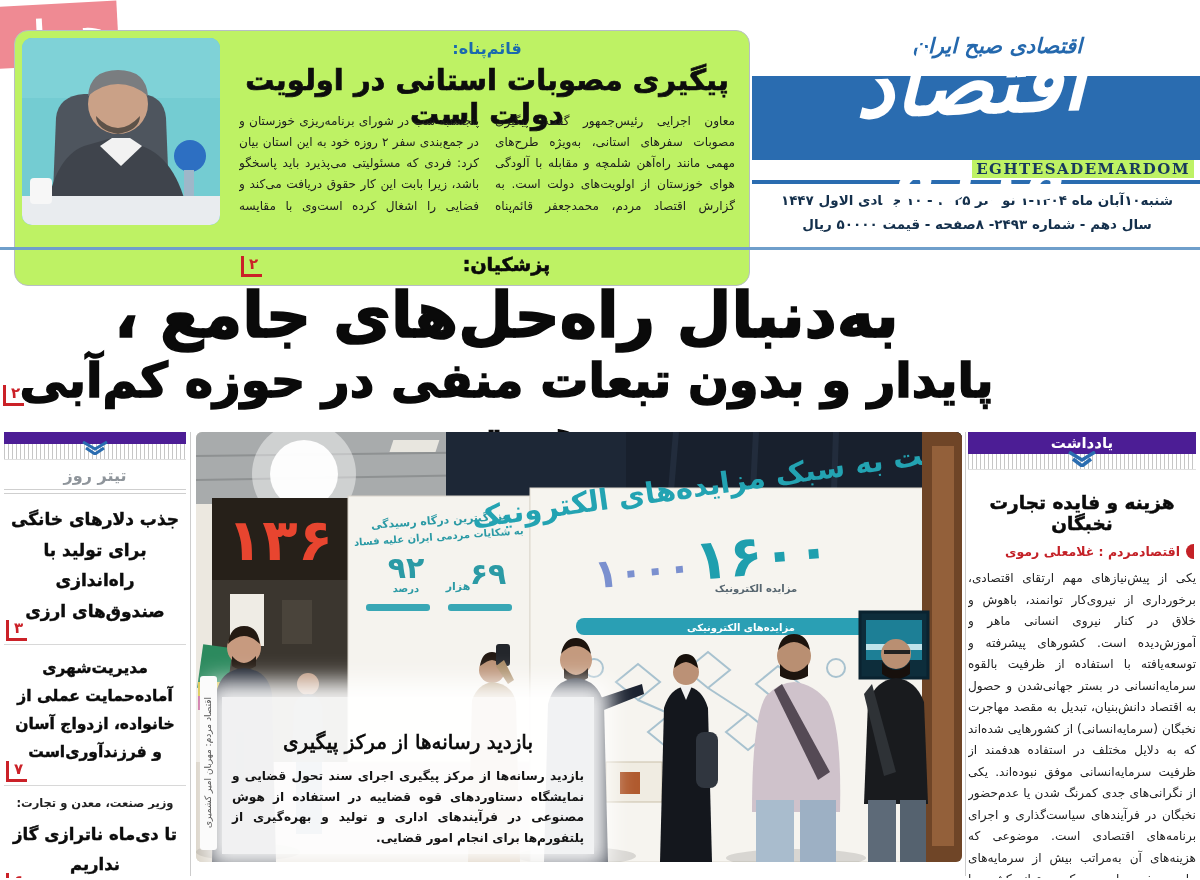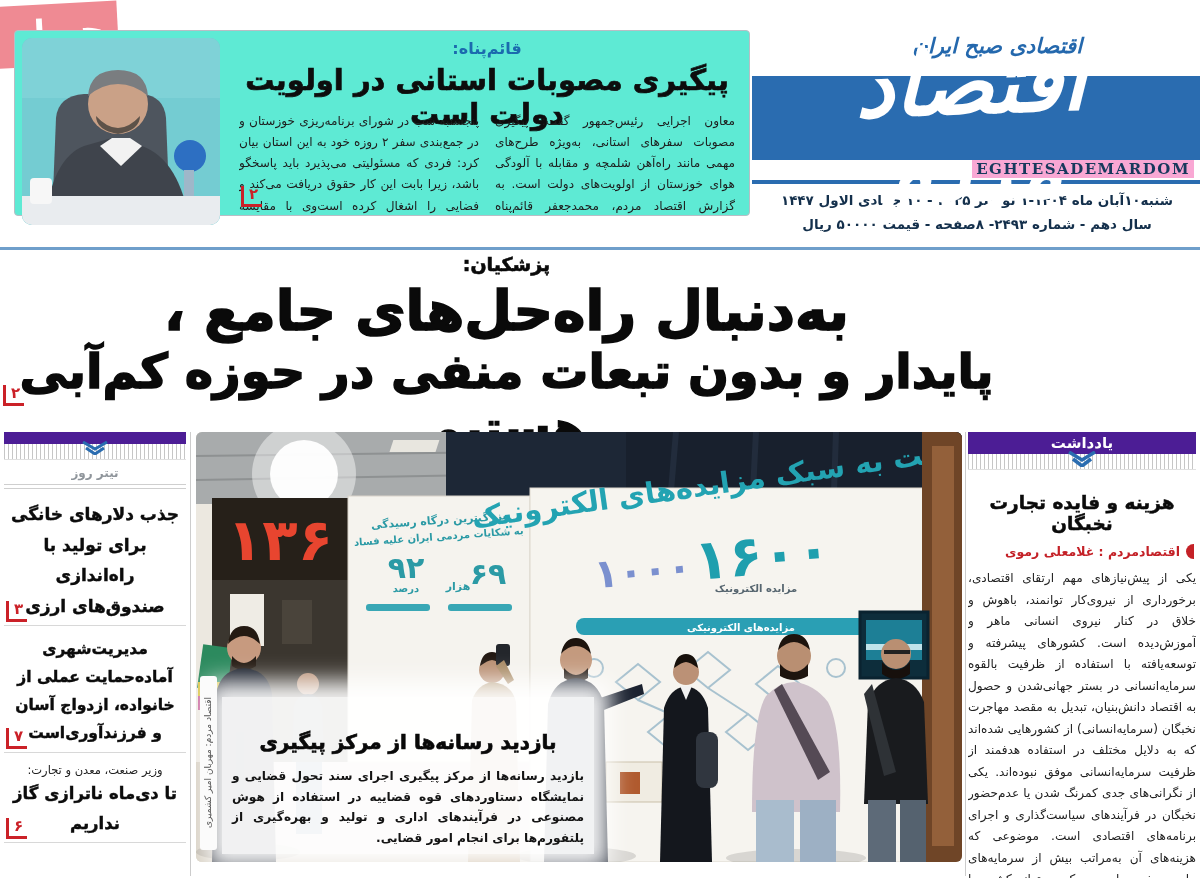--- a/index.html
+++ b/index.html
@@ -19,81 +19,81 @@
   
   .masthead{position:absolute;top:0;right:0;width:450px;height:250px;}
   .tagline{position:absolute;top:34px;right:118px;color:#2468ad;font-size:21px;
     font-weight:bold;font-style:italic;}
   .logo-band{position:absolute;top:76px;right:0;width:448px;height:84px;background:#2a6cb0;}
   .logo-text{position:absolute;top:40px;right:10px;width:438px;text-align:center;
     font-size:86px;line-height:1;color:#ffffff;font-weight:bold;font-style:italic;
     transform:skewY(-2deg);z-index:2;pointer-events:none;}
   .logo-latin{position:absolute;top:160px;right:6px;z-index:3;
     font-family:"DejaVu Serif", serif;font-size:15px;font-weight:bold;
-    letter-spacing:1.5px;color:#17395c;background:#f9a8d4;padding:0 4px;}
+    letter-spacing:1.5px;color:#17395c;background:#bef264;padding:0 4px;}
   .mast-rule{position:absolute;top:180px;right:0;width:448px;height:4px;background:#2a6cb0;}
   .dateline{position:absolute;top:189px;right:8px;width:430px;text-align:center;
     font-size:13.5px;font-weight:bold;color:#14304c;line-height:1.75;}
   
-  .tarticle{position:absolute;top:30px;left:14px;width:736px;height:186px;
-    border:1.5px solid #b8bec5;border-radius:4px;background:#5eead4;box-sizing:border-box;}
+  .tarticle{position:absolute;top:30px;left:14px;width:736px;height:256px;
+    border:1.5px solid #b8bec5;border-radius:14px;background:#bef264;box-sizing:border-box;}
   .tphoto{position:absolute;left:7px;top:7px;width:198px;height:187px;border-radius:10px;
     overflow:hidden;background:#74ccd2;}
   .tkicker{position:absolute;top:8px;right:12px;left:222px;text-align:center;
     color:#1b6aae;font-weight:bold;font-size:16px;}
   .thead{position:absolute;top:32px;right:12px;left:222px;text-align:center;
     font-size:29px;font-weight:bold;color:#0d0d0d;-webkit-text-stroke:0.7px #0d0d0d;}
   .tbody{position:absolute;top:80px;right:14px;left:224px;height:112px;overflow:hidden;
     column-count:2;column-gap:16px;font-size:12.1px;line-height:1.75;text-align:justify;color:#1d1d1d;}
   
   .pmark{display:inline-block;color:#cb2128;font-weight:bold;font-size:15px;line-height:1;
     border-left:3.5px solid #cb2128;border-bottom:3.5px solid #cb2128;padding:1px 4px 2px 5px;}
   .tmark{position:absolute;bottom:8px;left:226px;}
   
   .toprule{position:absolute;top:247px;left:0;width:1200px;height:3px;background:#6f9fcb;}
   
   .mainhead{position:absolute;top:253px;left:0;width:1013px;text-align:center;color:#0a0a0a;}
   .mh-kicker{font-size:19px;font-weight:bold;-webkit-text-stroke:0.6px #0a0a0a;margin-bottom:6px;}
-  .mh1{font-size:55px;font-weight:bold;line-height:1.12;-webkit-text-stroke:1.7px #0a0a0a;}
+  .mh1{font-size:63px;font-weight:bold;line-height:1.12;-webkit-text-stroke:1.7px #0a0a0a;}
   .mh2{font-size:48px;font-weight:bold;line-height:1.2;-webkit-text-stroke:1.5px #0a0a0a;}
   .mh-mark{position:absolute;left:3px;top:132px;}
   
   .secbar{background:#4c1d95;width:100%;}
   .hatch{position:relative;height:15px;border-bottom:1px solid #e0e0e0;
     background:repeating-linear-gradient(90deg,#c6c6c6 0 1px,transparent 1px 4px);}
   .chev{position:absolute;left:50%;top:-3px;transform:translateX(-50%);}
   
   .side{position:absolute;top:432px;left:4px;width:182px;height:446px;overflow:hidden;}
   .side .secbar{height:12px;}
-  .side-label{color:#8f959b;font-weight:bold;font-size:12px;text-align:center;margin:6px 0 4px;}
+  .side-label{color:#8f959b;font-weight:bold;font-size:16px;text-align:center;margin:6px 0 4px;}
   .dbl{border-top:1px solid #cfcfcf;border-bottom:1px solid #cfcfcf;height:3px;}
   .sitem{position:relative;padding:10px 4px 6px;border-bottom:1px solid #d8d8d8;text-align:center;}
-  .sitem .kick{font-size:11.5px;font-weight:normal;color:#222;margin-bottom:2px;}
+  .sitem .kick{font-size:11.5px;font-weight:bold;color:#222;margin-bottom:10px;}
   .sitem .t{font-weight:bold;color:#0c0c0c;line-height:1.8;-webkit-text-stroke:0.4px #0c0c0c;}
   .fs17{font-size:17px;} .fs16{font-size:15.5px;} .fs165{font-size:16.5px;}
   .smark{position:absolute;left:2px;bottom:3px;}
-  .pad-mark{padding-bottom:4px;}
+  .pad-mark{padding-bottom:18px;}
   
   .note{position:absolute;top:432px;right:4px;width:228px;height:446px;overflow:hidden;}
   .note .secbar{height:22px;line-height:22px;color:#fff;text-align:center;
     font-weight:bold;font-size:15px;}
   .note-title{text-align:center;font-weight:bold;font-size:18.5px;color:#0b0b0b;
     margin:22px 0 10px;-webkit-text-stroke:0.5px #0b0b0b;}
   .note-byline{display:flex;align-items:flex-end;gap:6px;color:#c42127;font-weight:bold;
     font-size:12.5px;margin:0 2px 9px;}
   .byl-bullet{width:8px;height:15px;background:#c42127;border-radius:8px 0 0 8px;flex:0 0 auto;}
   .note-body{font-size:12.1px;line-height:1.78;text-align:justify;color:#222;}
   
   .vdiv{position:absolute;top:432px;width:1px;height:444px;background:#cccccc;}
   
   .photo{position:absolute;top:432px;left:196px;width:766px;height:430px;border-radius:6px;
     overflow:hidden;background:#d9d4cb;}
   .capbox{position:absolute;left:26px;bottom:8px;width:372px;background:rgba(255,255,255,0.94);
     box-shadow:0 0 22px 16px rgba(255,255,255,0.94);padding:6px 10px 6px;box-sizing:border-box;}
-  .cap-t{text-align:center;font-weight:bold;font-size:20px;line-height:1.85;color:#090909;margin-top:21px;
+  .cap-t{text-align:center;font-weight:normal;font-size:20px;line-height:1.85;color:#090909;margin-top:21px;
     -webkit-text-stroke:0.7px #090909;}
   .cap-b{font-size:12.2px;line-height:1.68;text-align:justify;font-weight:bold;color:#141414;margin-top:5px;}
   .credit{position:absolute;left:4px;bottom:12px;width:17px;height:174px;background:#fbfbfb;
     writing-mode:vertical-rl;transform:rotate(180deg);font-size:9px;color:#555;
     text-align:center;line-height:17px;border-radius:3px;}
 </style>
 </head>
 <body>
 
 <div class="ribbon">

